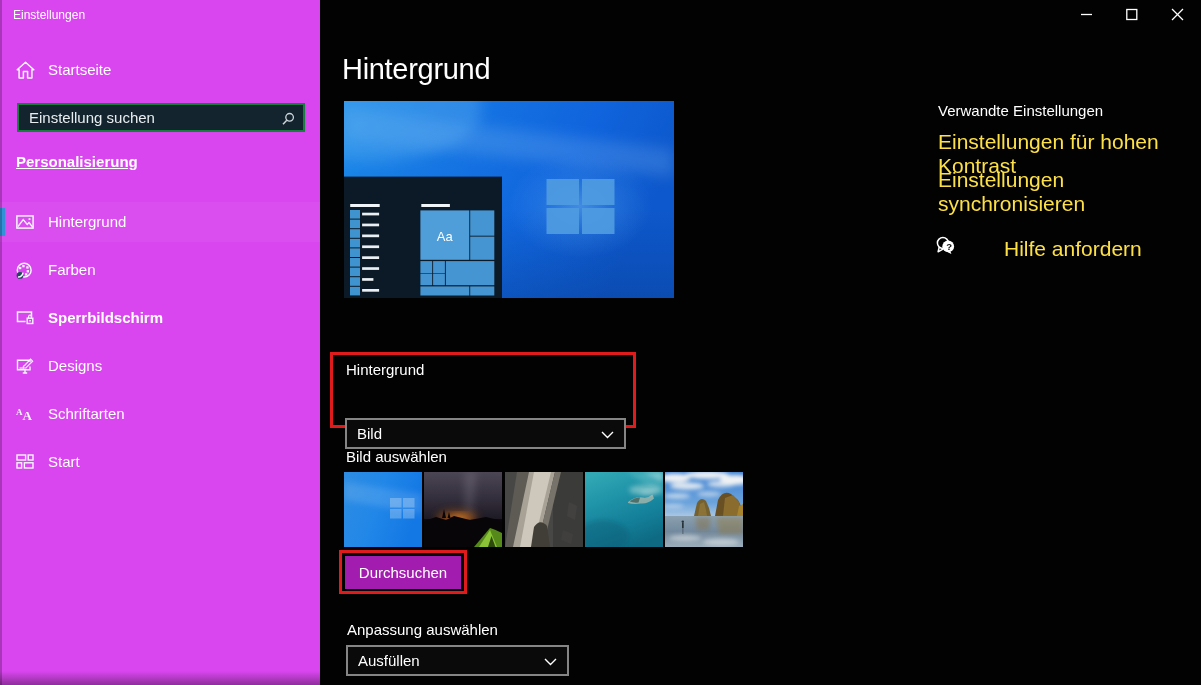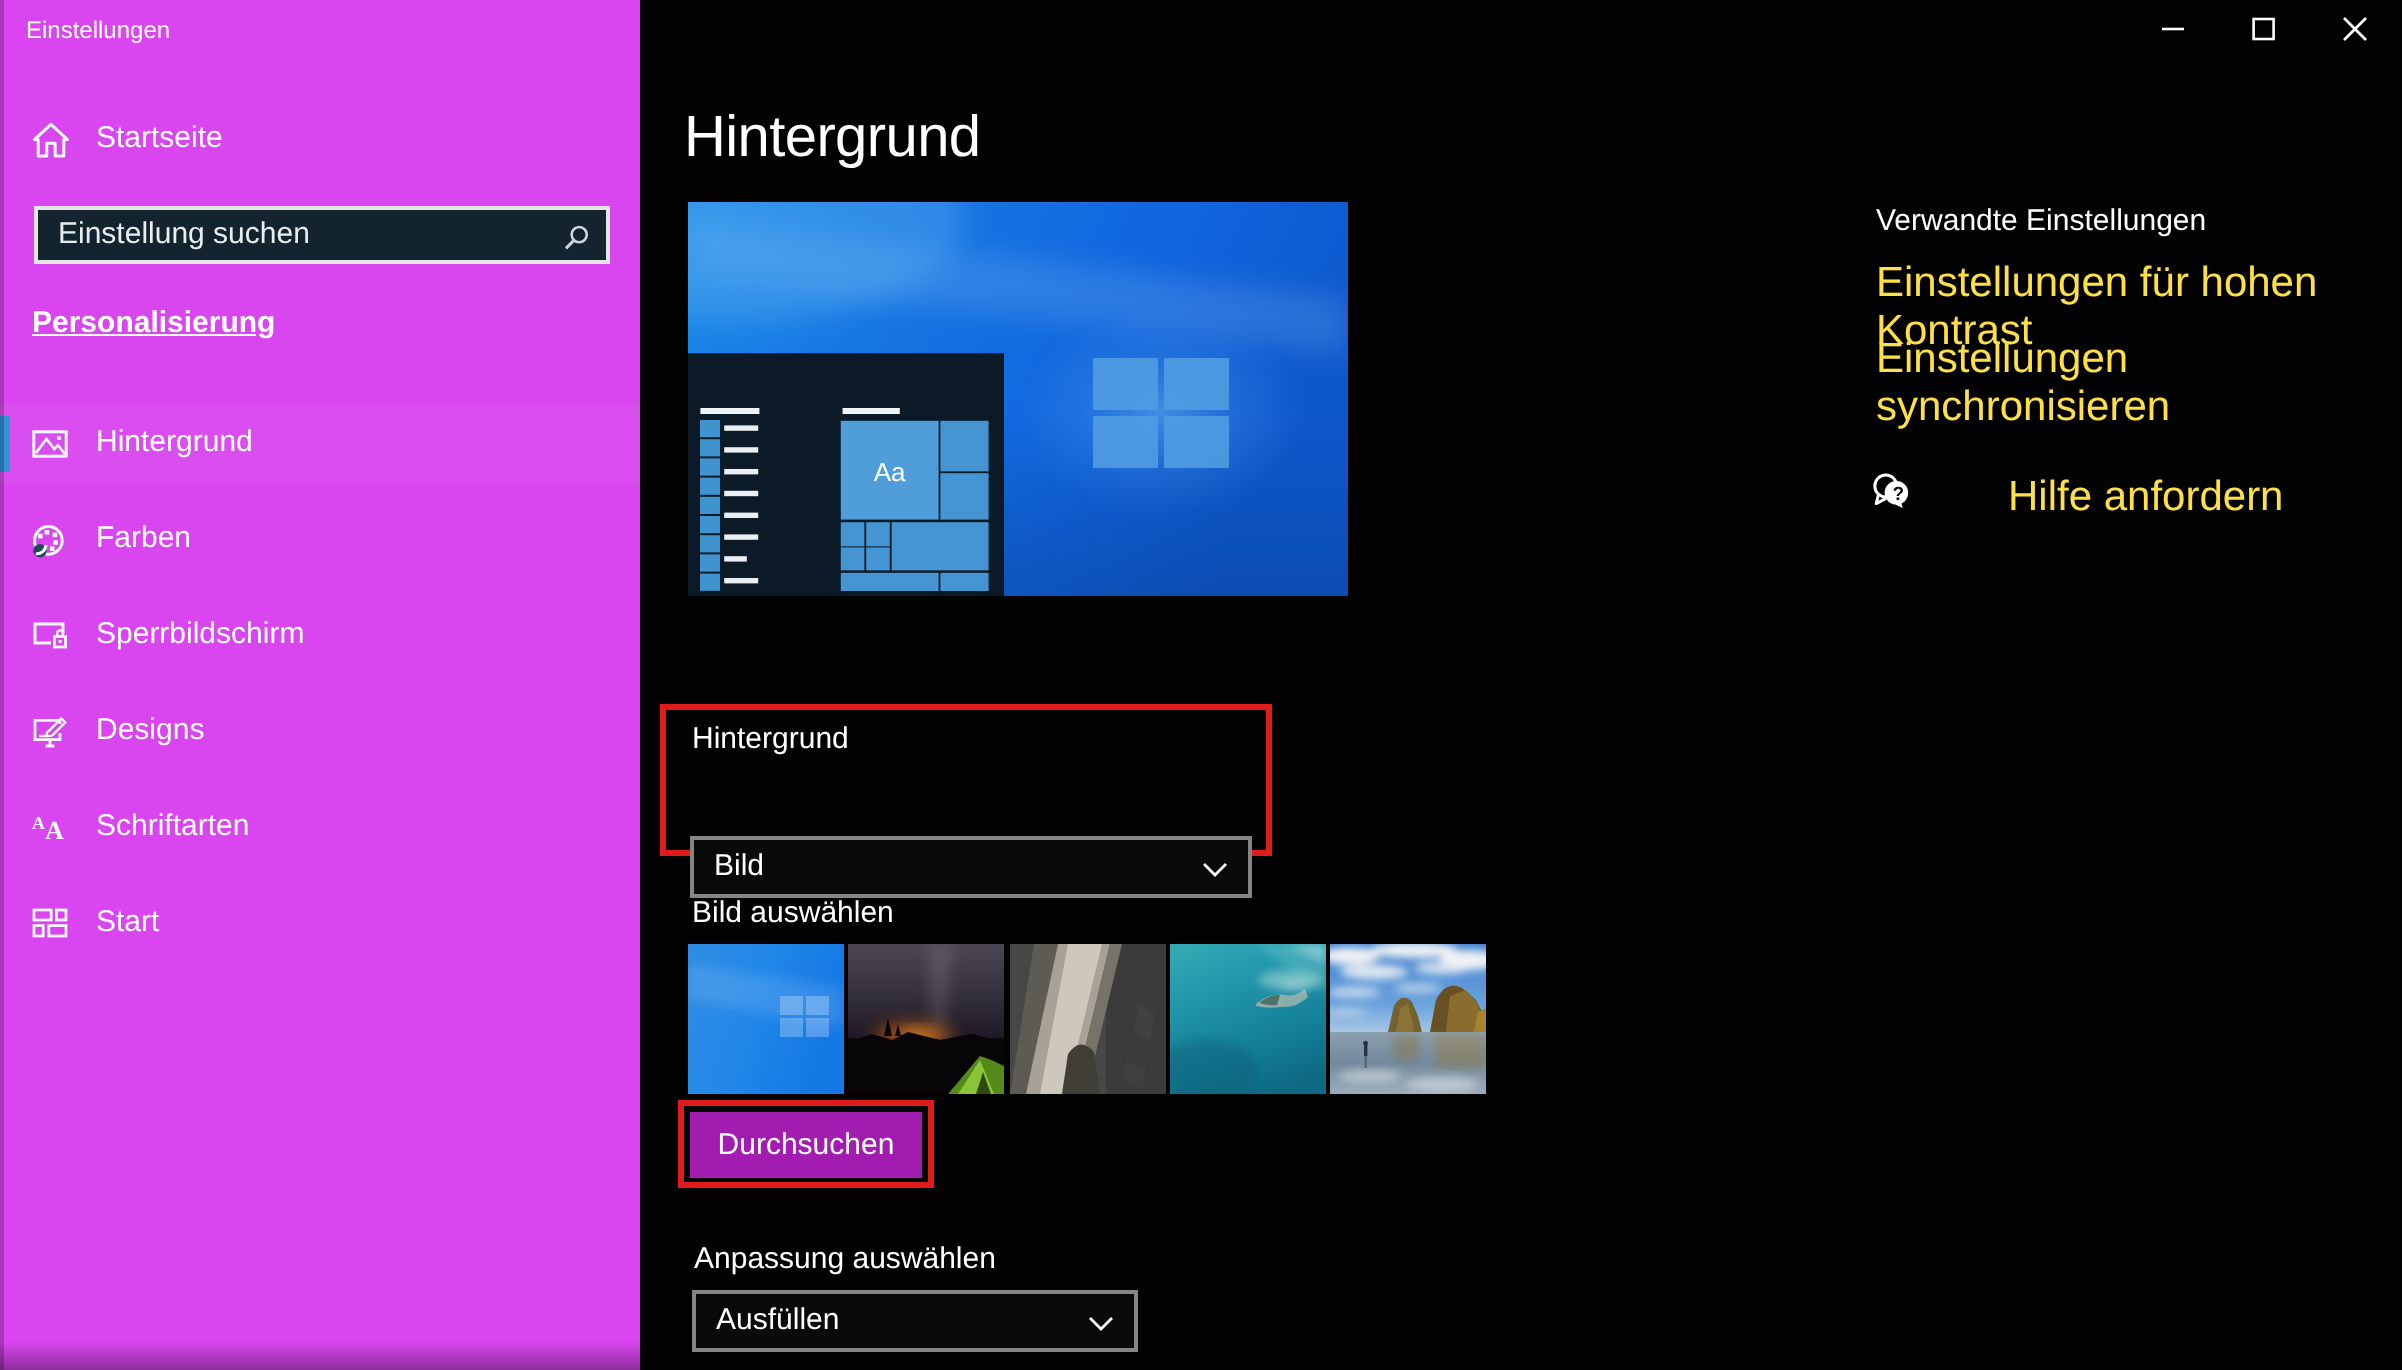--- a/index.html
+++ b/index.html
@@ -13,21 +13,21 @@
     background:linear-gradient(to bottom, rgba(0,0,0,0), rgba(0,0,0,0.35)); }
   #apptitle { position:absolute; left:13px; top:8px; font-size:12px; color:#fff; }
   .navrow { position:absolute; left:0; width:320px; height:40px; }
   .navrow .lbl { position:absolute; left:48px; top:calc(50% - 1px); transform:translateY(-50%);
     font-size:15px; color:#fff; }
   .navrow svg { position:absolute; left:16px; top:12px; }
   #row-sel { background:rgba(255,255,255,0.045); }
   #selbar { position:absolute; left:0px; top:6px; width:5px; height:28px; background:#3391d8; }
   #leftedge { position:absolute; left:0; top:0; width:2px; height:685px; background:rgba(0,0,0,0.22); z-index:5; }
   #search { position:absolute; left:17px; top:103px; width:288px; height:29px;
-    border:2px solid #e5e5e5; background:#13242e; }
+    border:2px solid #15803d; background:#13242e; }
   #search .ph { position:absolute; left:10px; top:calc(50% - 1px); transform:translateY(-50%);
     font-size:15px; color:#e8eef0; }
   #search svg { position:absolute; right:7px; top:5px; }
   #cat { position:absolute; left:16px; top:153px; font-size:15px; font-weight:bold; color:#fff;text-decoration:underline; }
   
   
   #h1 { position:absolute; left:342px; top:53px; font-size:29px; font-weight:300;
     color:#fff; letter-spacing:-0.3px; }
   #preview { position:absolute; left:344px; top:101px; width:330px; height:197px; }
   .slabel { position:absolute; font-size:15px; color:#fff; }
@@ -84,21 +84,21 @@
         <rect x="3" y="4.9" width="2.3" height="2.3"></rect>
         <rect x="6.3" y="3" width="2.3" height="2.3"></rect>
         <rect x="10.3" y="4.3" width="2.3" height="2.3"></rect>
         <rect x="10.7" y="8.1" width="2.3" height="2.3"></rect>
         <rect x="9" y="11.2" width="2.3" height="2.3"></rect>
       </g>
     </svg>
     <div class="lbl">Farben</div>
   </div>
 
-  <div class="navrow" style="top:298px;">
+  <div class="navrow" style="top:298px;font-weight:bold;">
     <svg width="18" height="16" viewBox="0 0 18 16">
       <path d="M15.5 7 L15.5 2 L1.5 2 L1.5 11.5 L9.5 11.5" fill="none" stroke="#f2f7f9" stroke-width="1.5"></path>
       <rect x="11.2" y="8.2" width="5.6" height="5.3" fill="none" stroke="#f2f7f9" stroke-width="1.4"></rect>
       <path d="M12.6 8 L12.6 6.6 a1.4 1.4 0 0 1 2.8 0 L15.4 8" fill="none" stroke="#f2f7f9" stroke-width="1.2"></path>
       <rect x="13.3" y="10" width="1.5" height="1.5" fill="#f2f7f9"></rect>
     </svg>
     <div class="lbl">Sperrbildschirm</div>
   </div>
 
   <div class="navrow" style="top:346px;">

